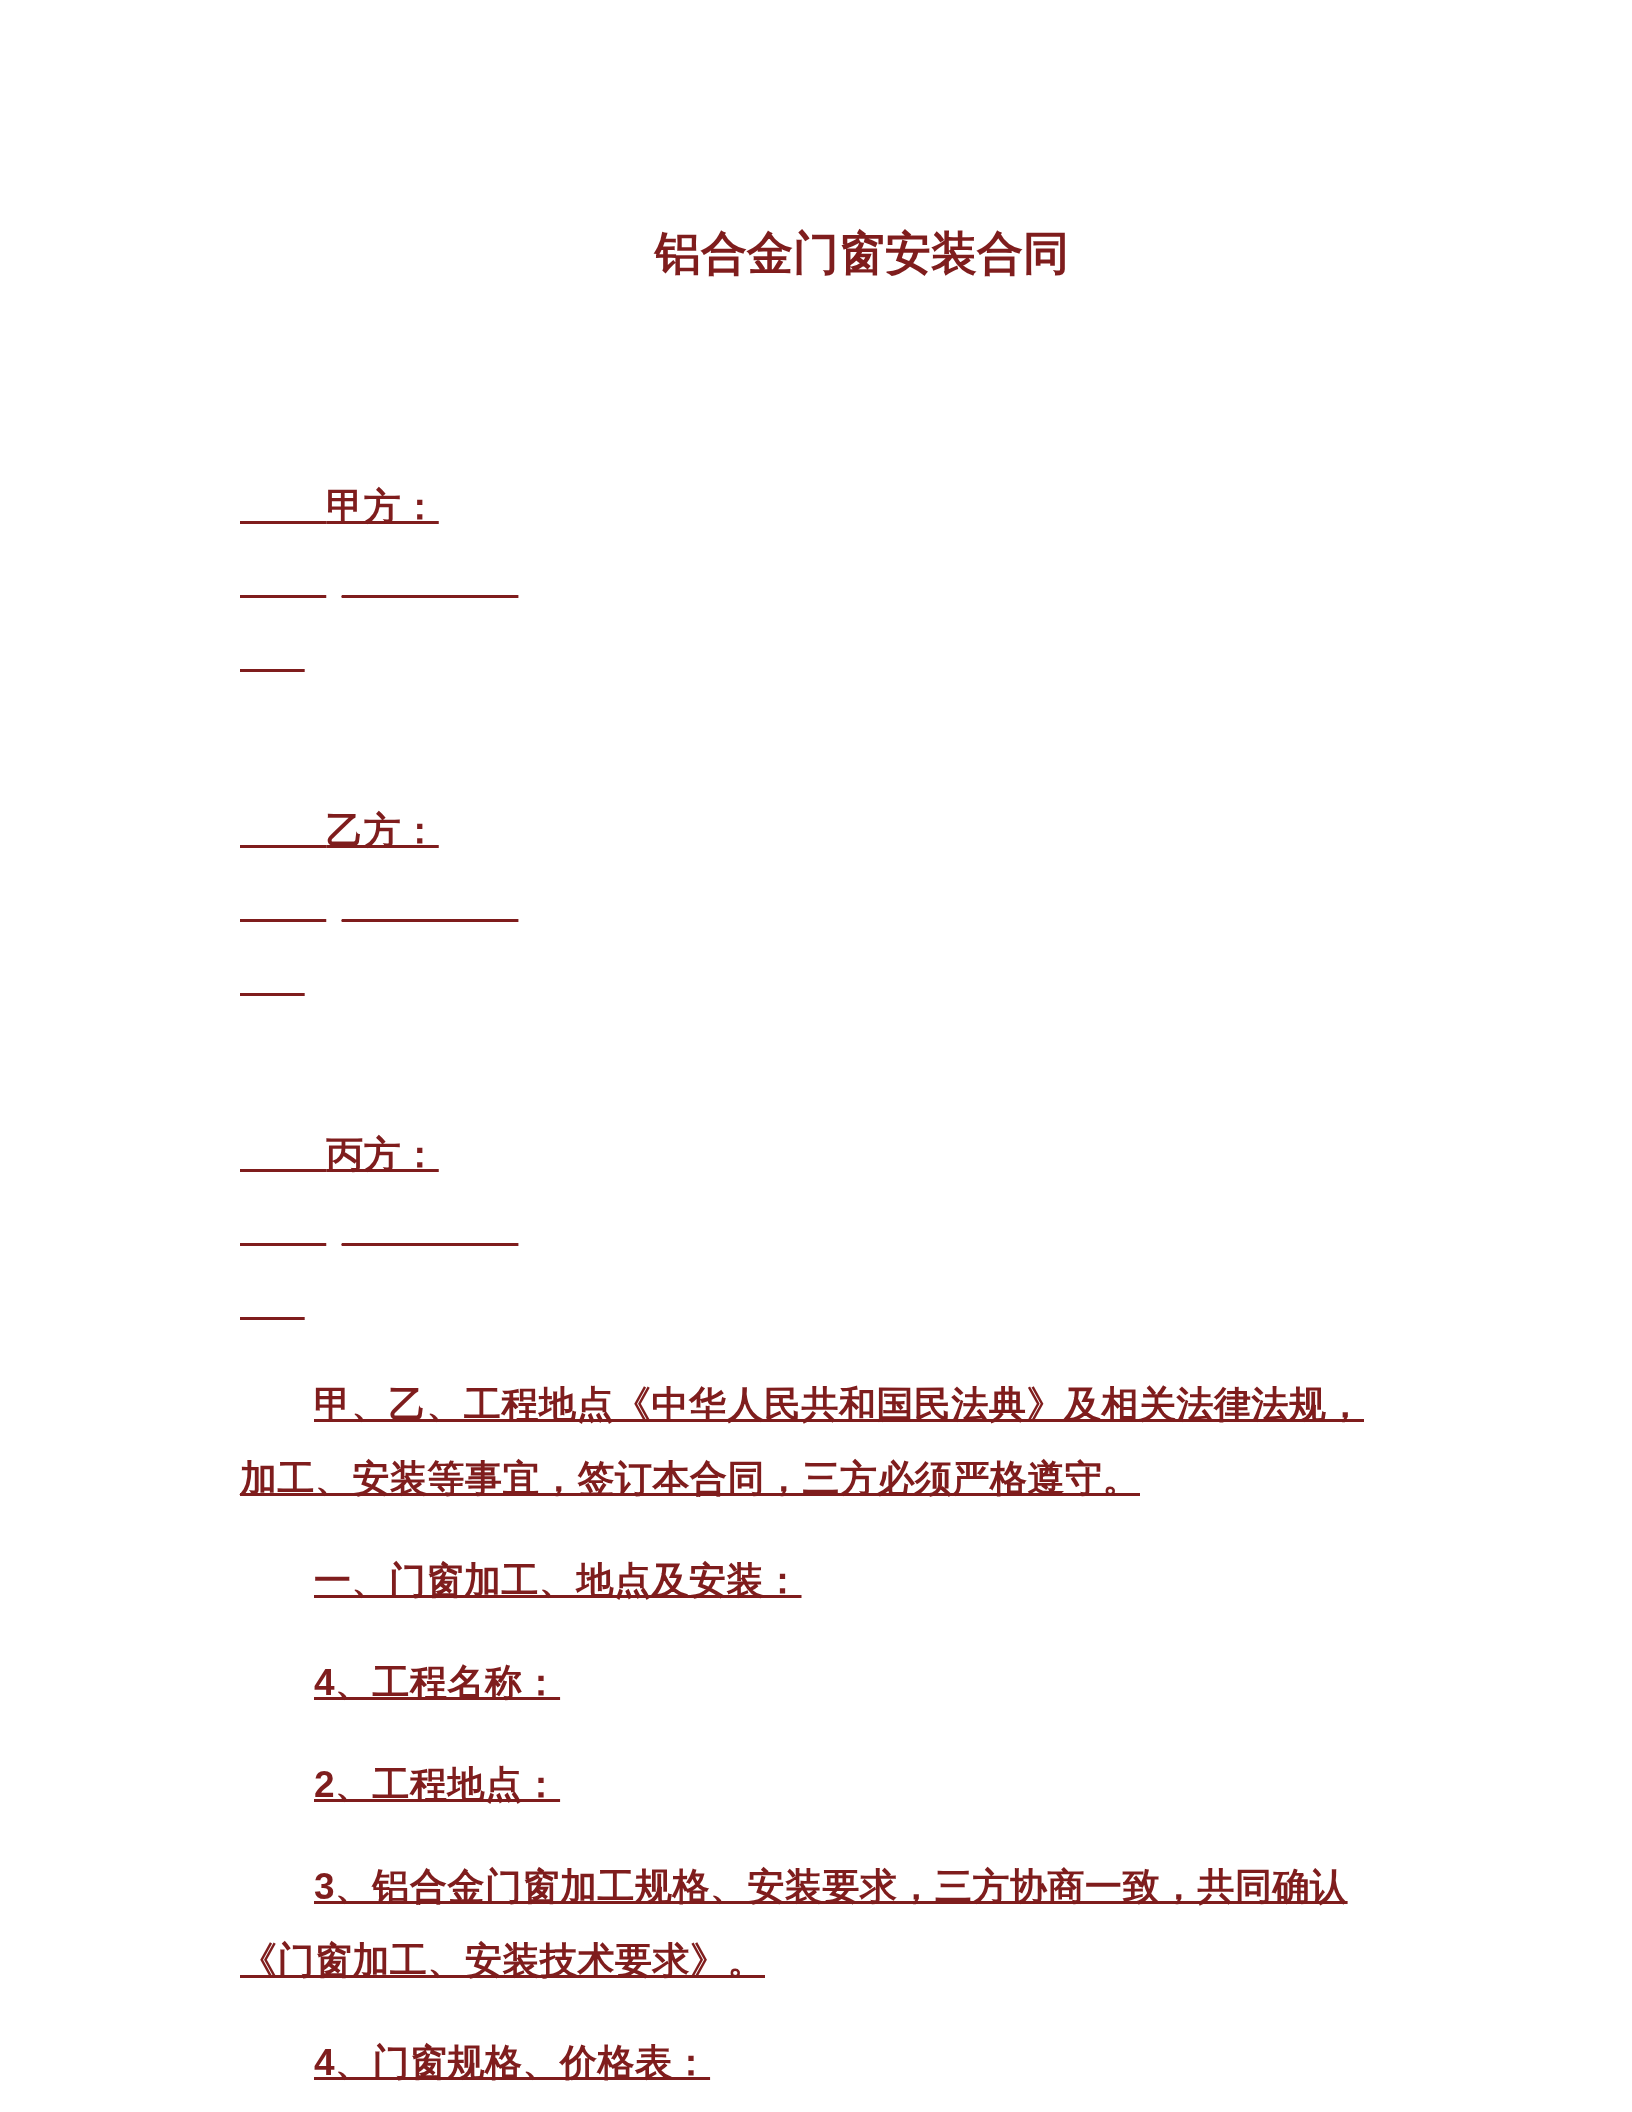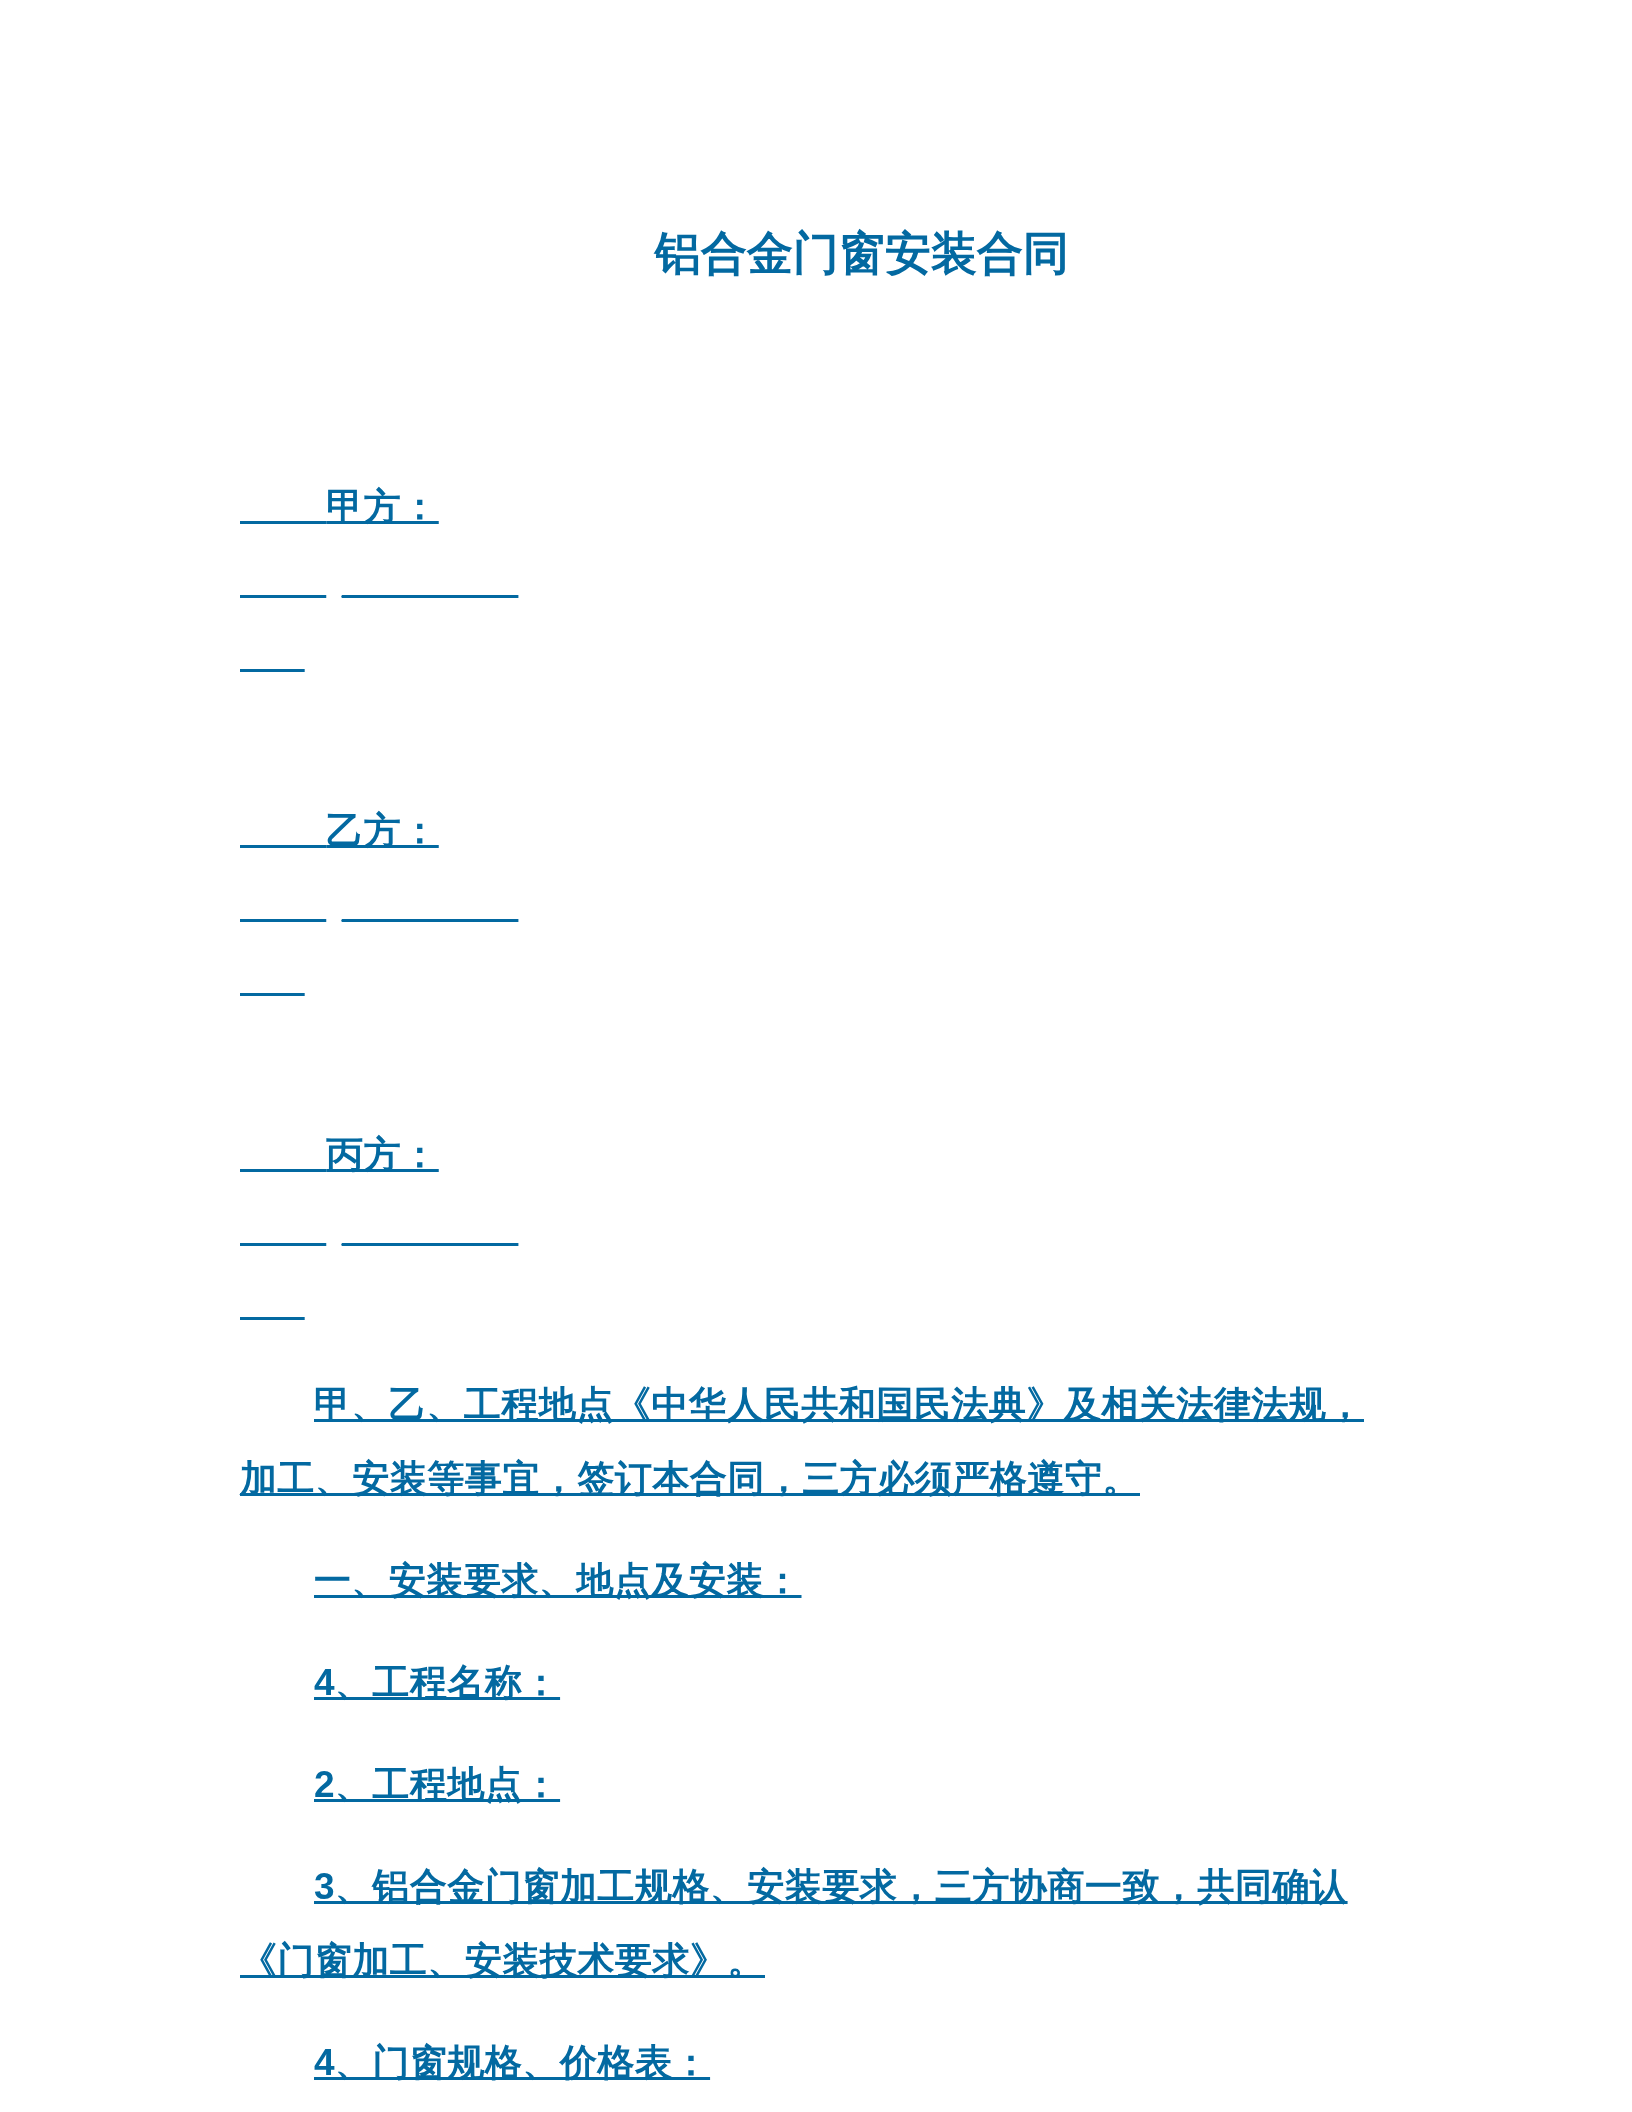--- a/index.html
+++ b/index.html
@@ -5,21 +5,21 @@
   html, body {
     margin: 0;
     padding: 0;
     background: #ffffff;
   }
   .doc {
     position: relative;
     width: 1632px;
     height: 2112px;
     background: #ffffff;
-    color: #0369a1;
+    color: #7f1d1d;
     font-family: "Liberation Sans", sans-serif;
     font-weight: 700;
     overflow: hidden;
     box-sizing: border-box;
   }
   .content {
     padding: 222px 240px 0 240px;
     box-sizing: border-box;
   }
   .title {
@@ -81,21 +81,21 @@
         <span class="blank">________</span>
       </div>
     </div>
 
     <div class="para">
       <div class="ln indent">甲、乙、工程地点《中华人民共和国民法典》及相关法律法规，</div>
       <div class="ln">加工、安装等事宜，签订本合同，三方必须严格遵守。</div>
     </div>
 
     <div class="para">
-      <div class="ln indent">一、安装要求、地点及安装：</div>
+      <div class="ln indent">一、门窗加工、地点及安装：</div>
     </div>
 
     <div class="para">
       <div class="ln indent">4、工程名称：</div>
     </div>
 
     <div class="para">
       <div class="ln indent">2、工程地点：</div>
     </div>
 

